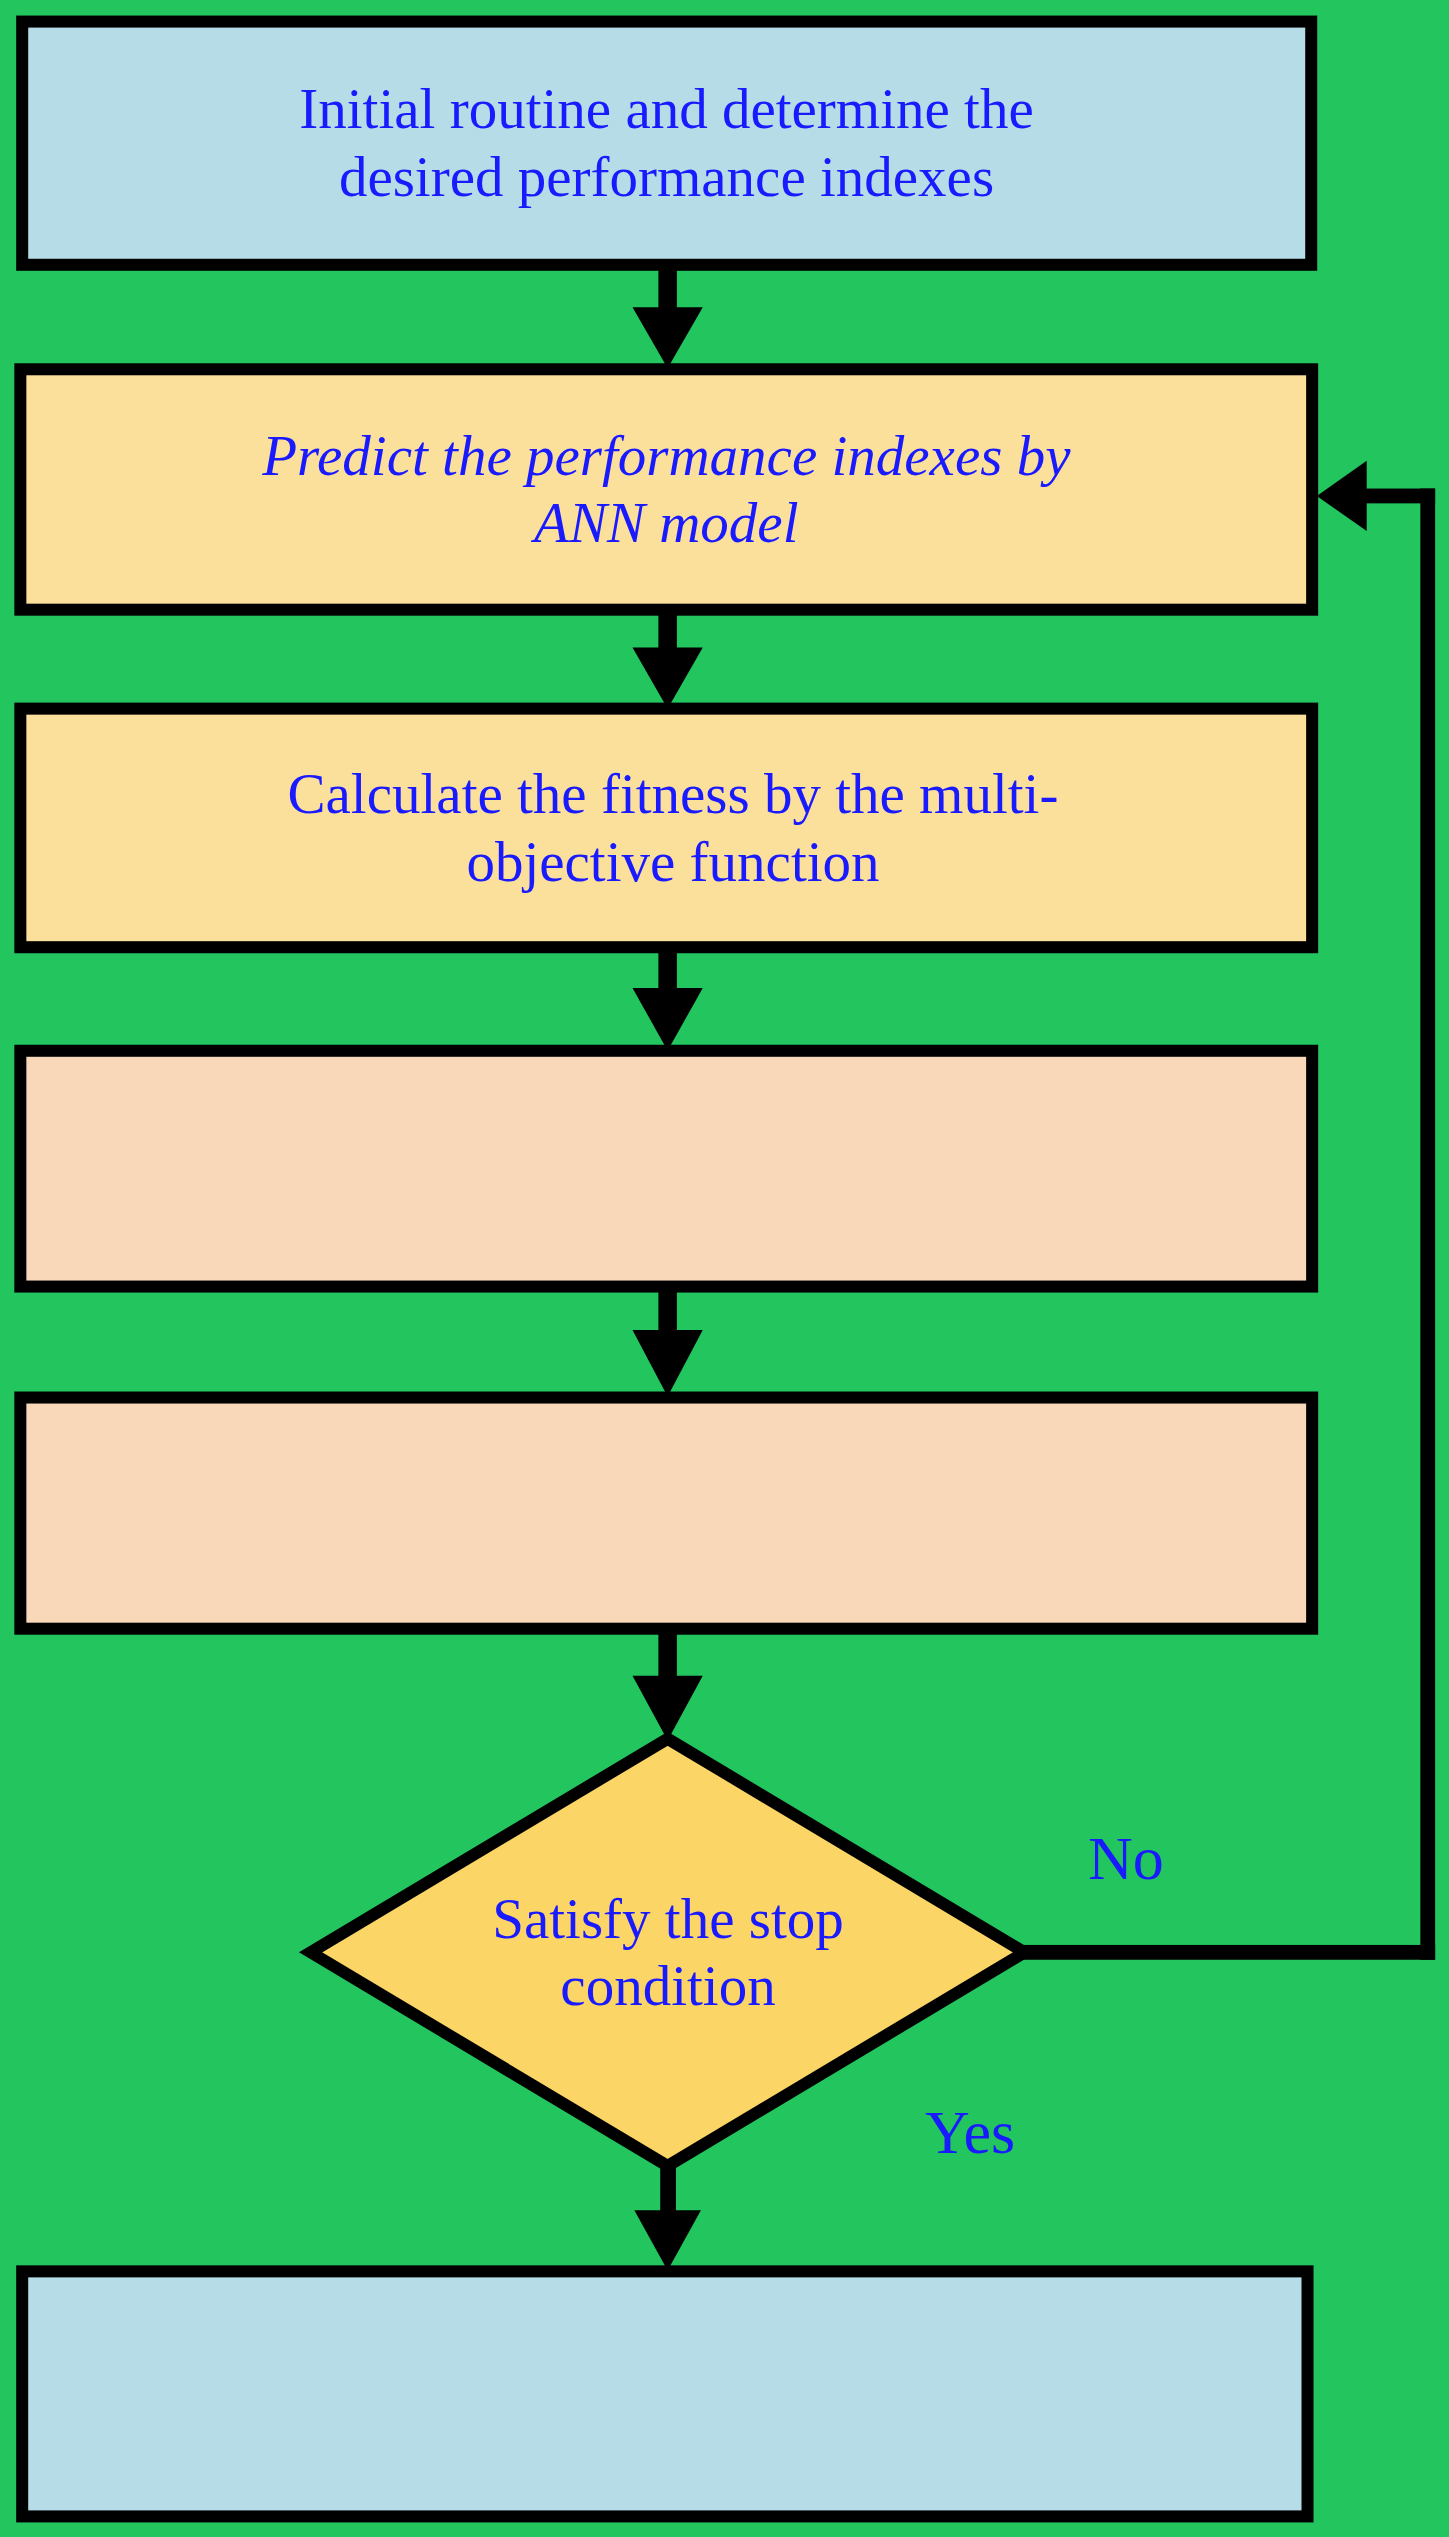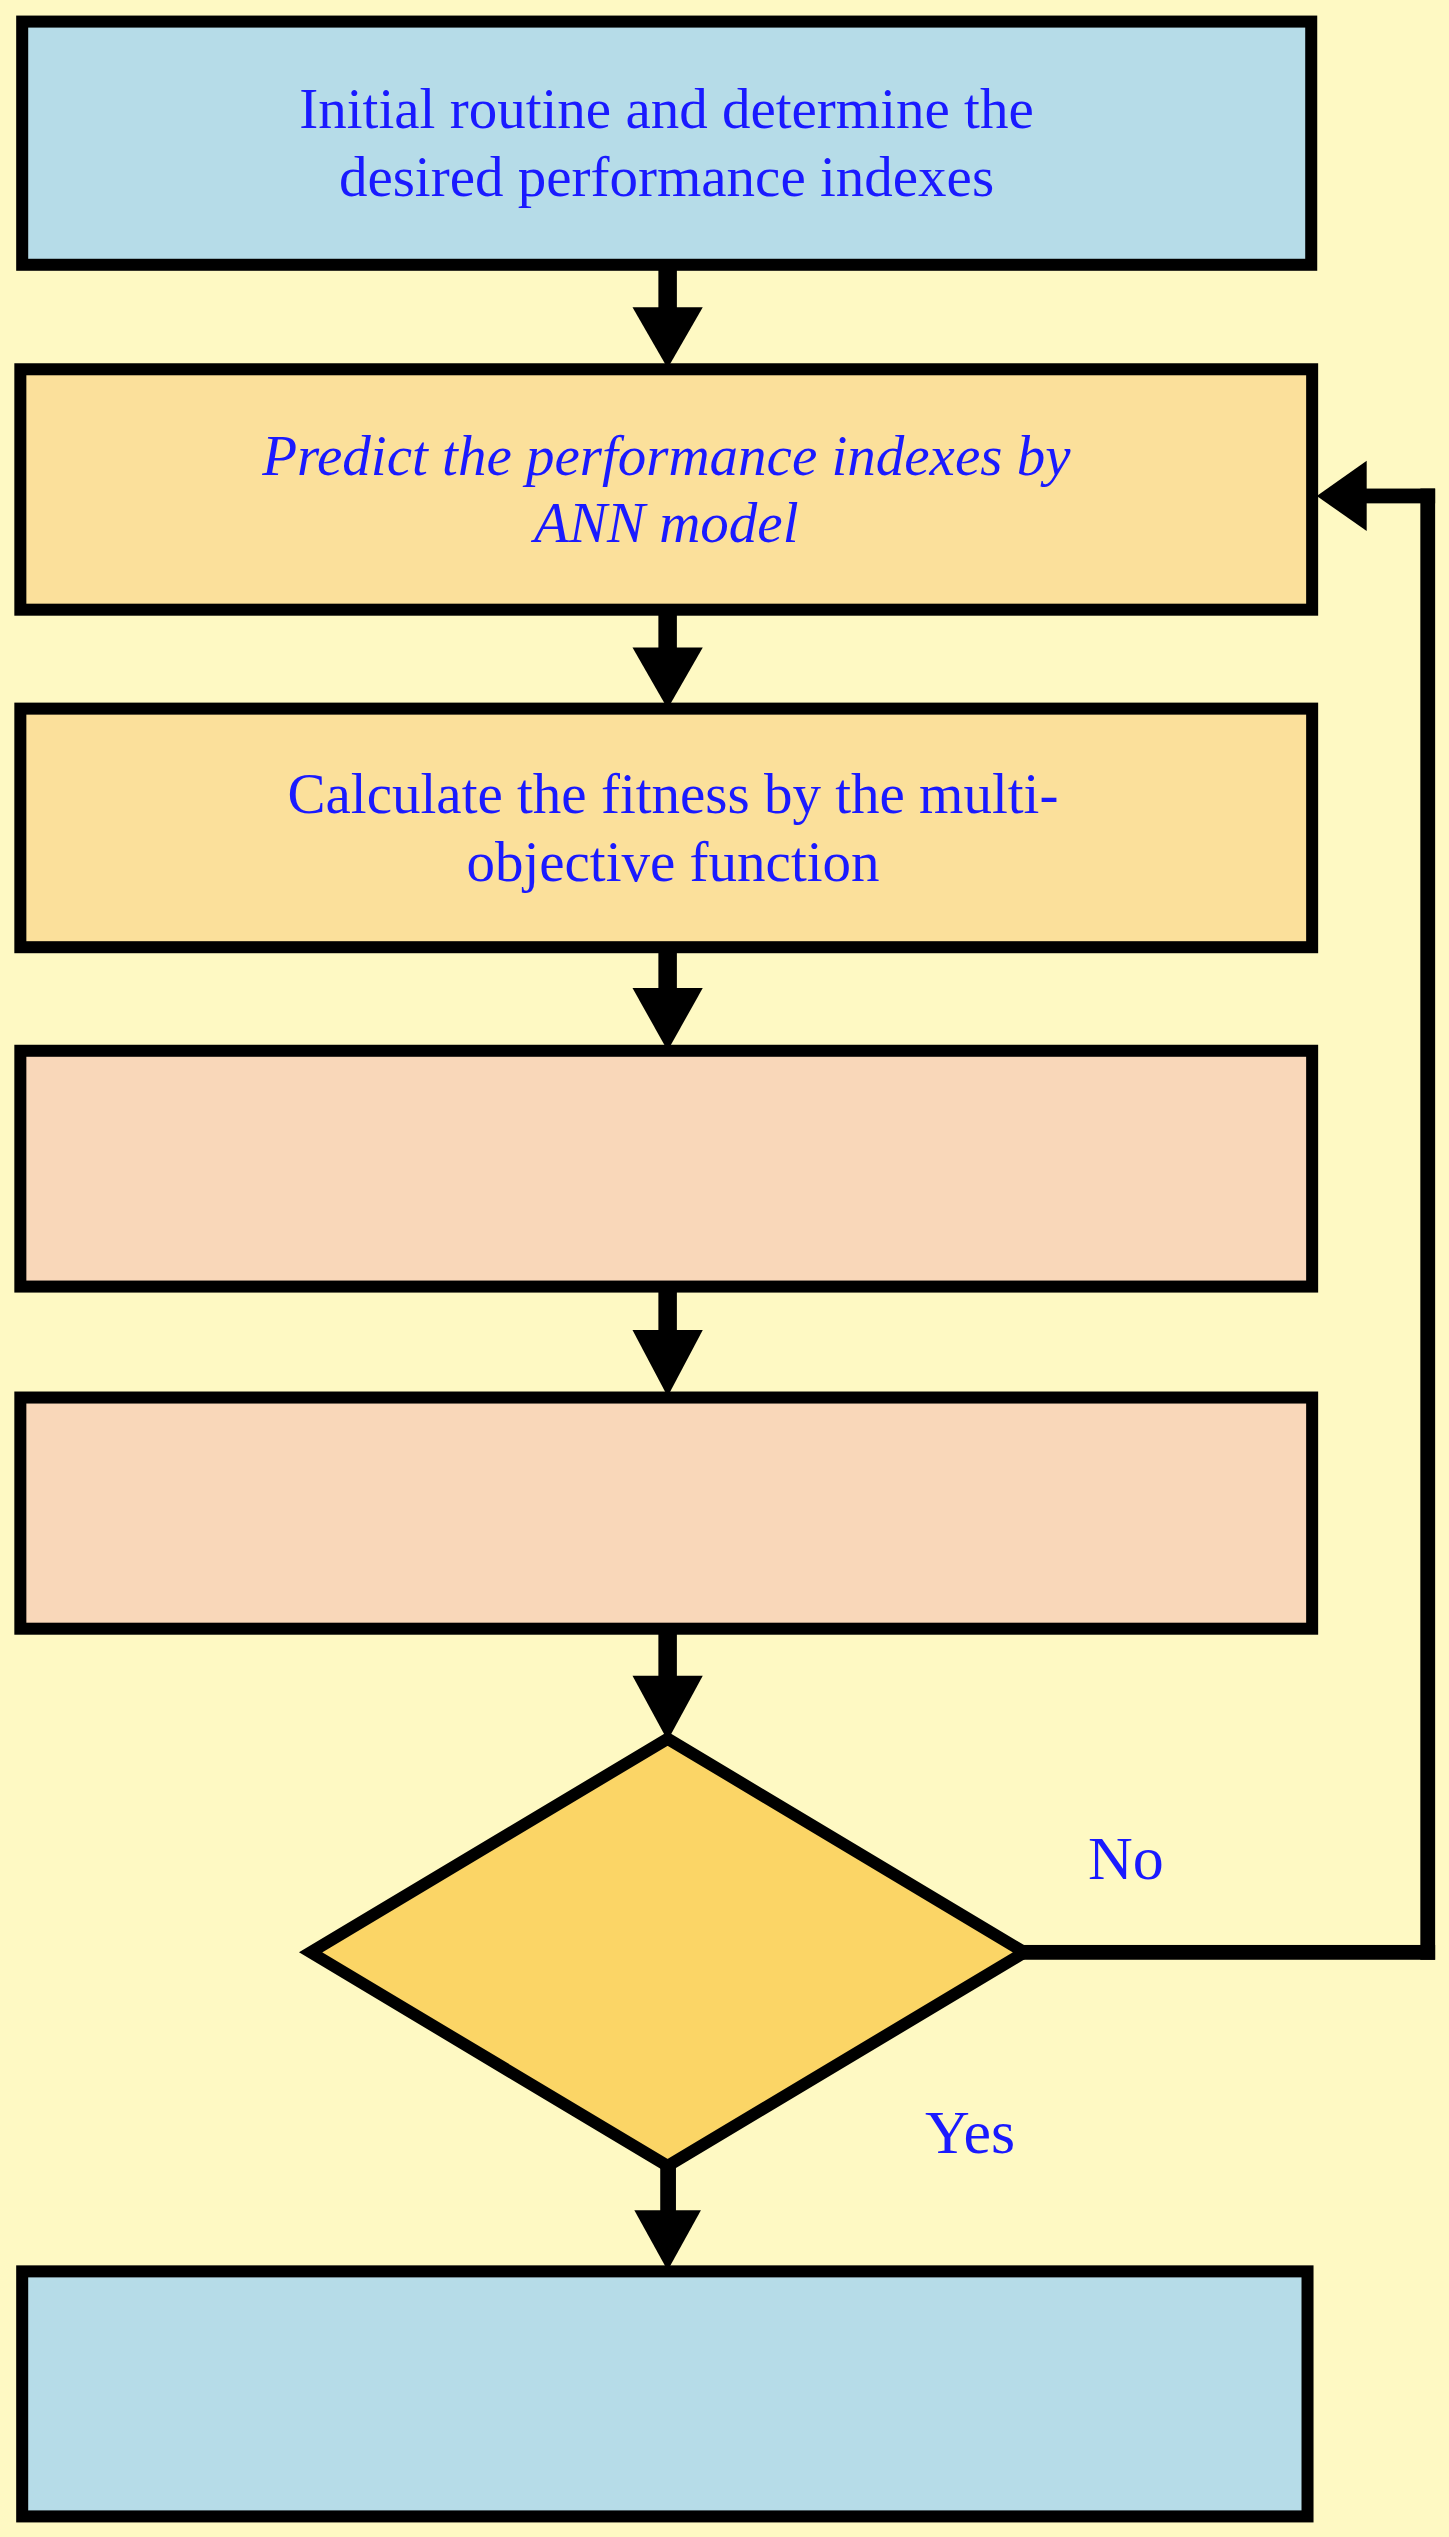--- a/index.html
+++ b/index.html
@@ -8,21 +8,21 @@
     padding: 0;
     background: #ffffff;
   }
   body {
     font-family: "Liberation Serif", "DejaVu Serif", serif;
   }
   #flow-root {
     position: relative;
     width: 1449px;
     height: 2538px;
-    background: #fef9c3;
+    background: #22c55e;
     overflow: hidden;
   }
   svg#flow-svg {
     position: absolute;
     left: 0;
     top: 0;
     width: 1449px;
     height: 2538px;
     display: block;
   }
@@ -127,20 +127,22 @@
 desired performance indexes</div>
 
   <div class="node-label box-text" style="left:20.3px;  top:369px;  width:1292px; height:240px;font-style:italic;">Predict the performance indexes by
 ANN model</div>
 
   <div class="node-label box-text" style="left:27px;  top:708px;  width:1292px; height:239px;">Calculate the fitness by the multi-
 objective function</div>
 
 
 
+  <div class="node-label diamond-text" style="left:361px; top:1826px; width:614px; height:252px;">Satisfy the stop
+condition</div>
 
 
   <div class="branch-label" style="left:1088px; top:1827px;">No</div>
 
   <div class="branch-label" style="left:925px; top:2101px;">Yes</div>
 
 </div>
 
 
 </body></html>

